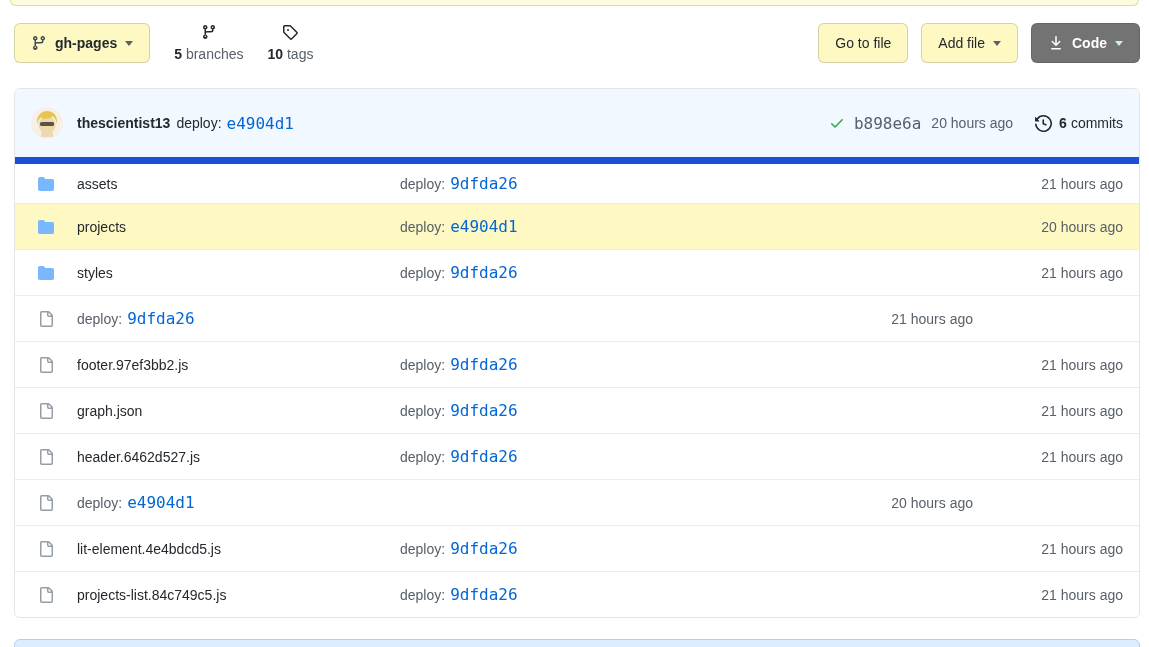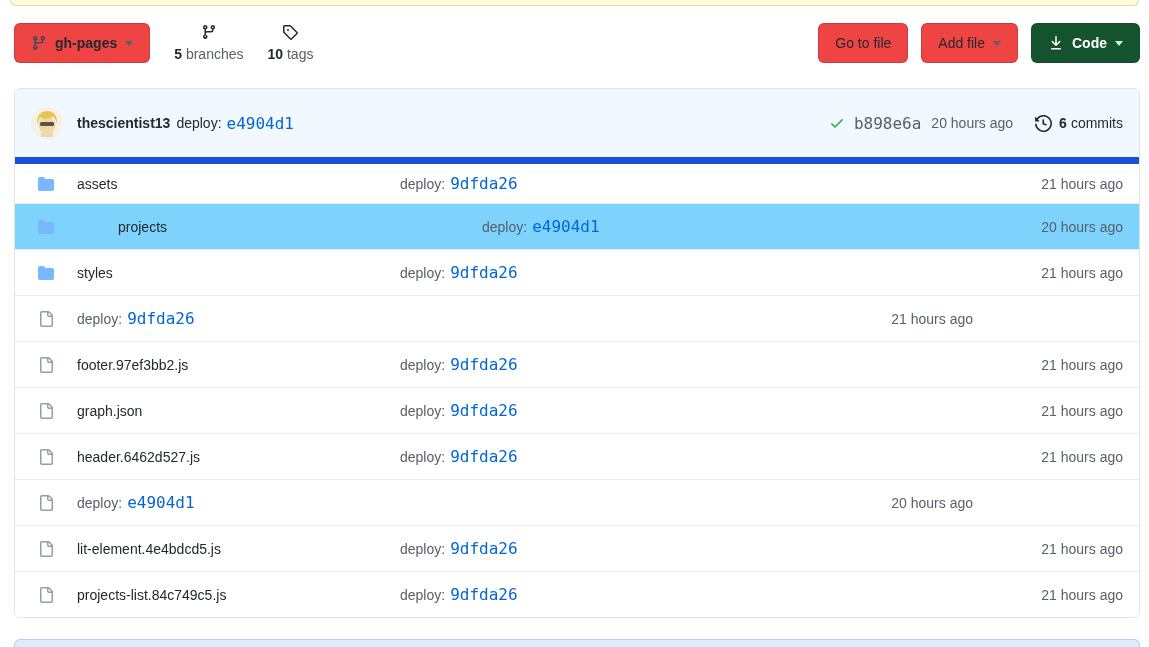--- a/index.html
+++ b/index.html
@@ -36,21 +36,21 @@
     justify-content: space-between;
     align-items: center;
   }
   .toolbar-left, .toolbar-right { display: flex; align-items: center; }
   .btn {
     display: inline-flex;
     align-items: center;
     gap: 8px;
     height: 40px;
     padding: 0 16px;
-    background: #ef4444;
+    background: #fef9c3;
     border: 1px solid rgba(27,31,35,0.18);
     border-radius: 6px;
     font-family: inherit;
     font-size: 14px;
     font-weight: 500;
     color: #24292e;
     cursor: pointer;
     white-space: nowrap;
   }
   .branch-btn { font-weight: 600; gap: 8px; }
@@ -69,21 +69,21 @@
     margin-left: 24px;
     color: #586069;
     text-decoration: none;
     cursor: pointer;
     flex-direction: column;
   }
   .stat .octicon { color: #24292e; }
   .stat b { color: #24292e; font-weight: 600; }
   .toolbar-right .btn { margin-left: 13px; }
   .btn-green {
-    background: #14532d;
+    background: #737373;
     border-color: rgba(27,31,35,0.15);
     color: #fff;
     font-weight: 500;
   }
   .btn-green .caret { border-top-color: #cdf0d8; }
 
   
   .file-box {
     margin: 25px 9px 0 14px;
     border: 1px solid #e1e4e8;
@@ -121,21 +121,21 @@
   
   .row {
     display: grid;
     grid-template-columns: 46px 323px 1fr 150px;
     align-items: center;
     height: 46px;
     padding: 0 16px;
     border-top: 1px solid #eaecef;
     background: #fff;
   }
-  .row.highlighted { background: #7dd3fc; gap: 41px; }
+  .row.highlighted { background: #fef9c3; }
   .row:first-of-type { border-top: 7px solid #1d4ed8; }
   .icon-cell { display: flex; align-items: center; padding-left: 7px; }
   .row-name { color: #24292e; text-decoration: none; cursor: pointer; }
   .row-msg-prefix { color: #57606a; text-decoration: none; cursor: pointer; }
   .row-hash { color: #0366d6; text-decoration: none; cursor: pointer; margin-left: 5px; }
   .time-cell { text-align: right; }
   .row-time { color: #586069; }
 
   .octicon { display: inline-flex; flex: none; }
 </style>

